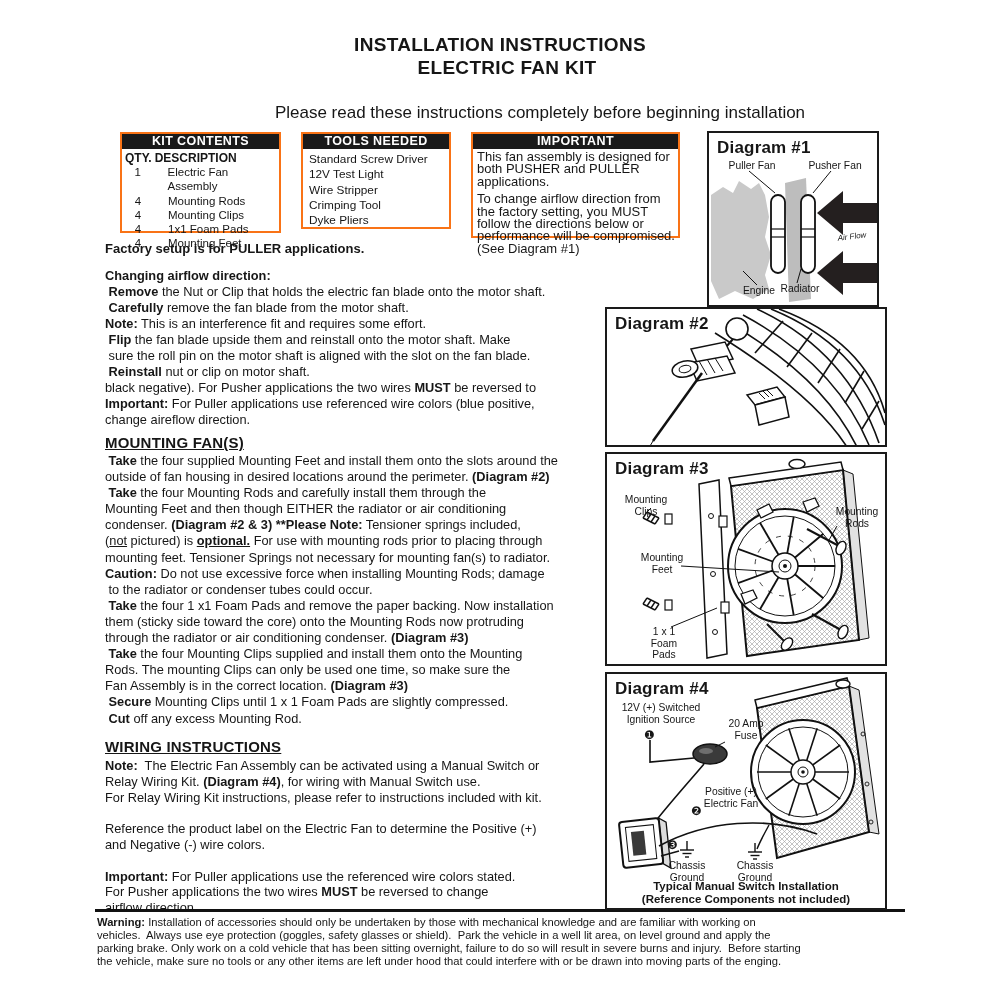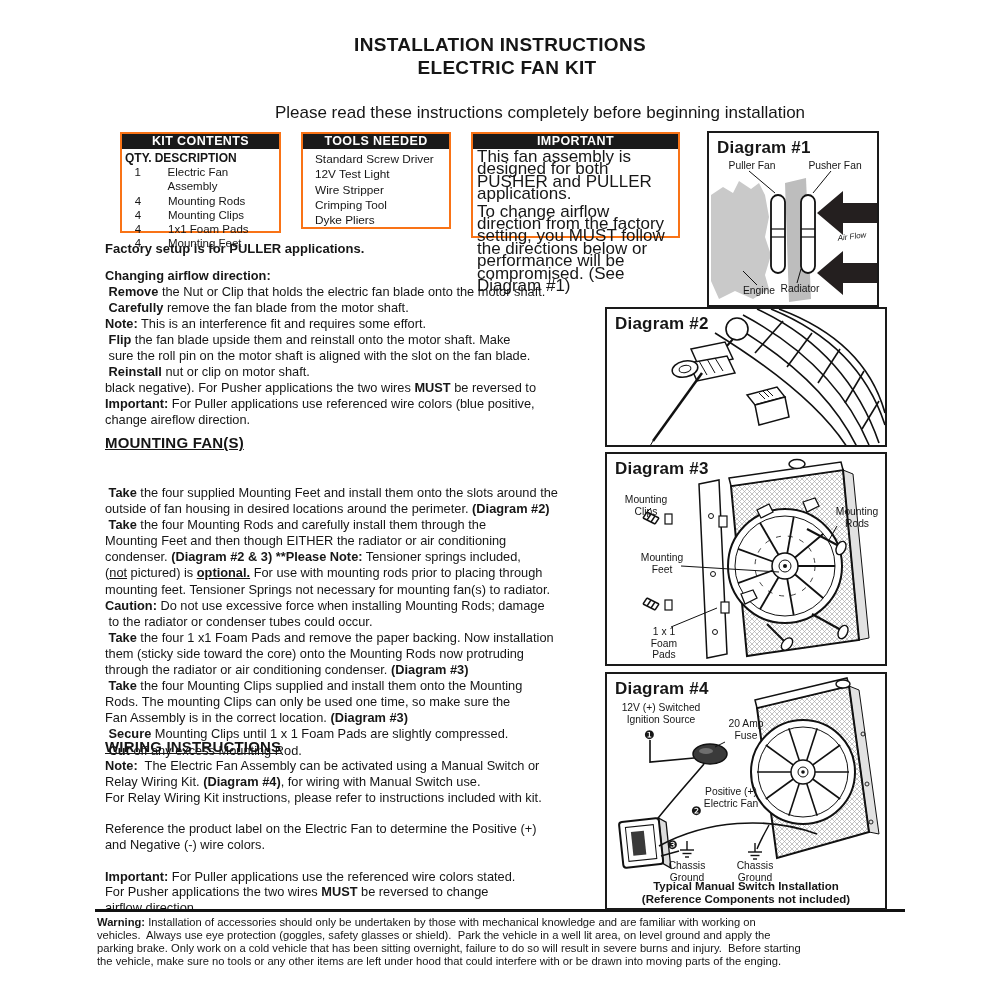--- a/index.html
+++ b/index.html
@@ -12,36 +12,36 @@
   
   .box{position:absolute;border:2px solid #f97316;background:#fff;box-sizing:border-box;}
   .box-header{background:#1a1a1a;color:#fff;font-weight:bold;text-align:center;font-size:12.5px;line-height:15px;letter-spacing:.4px;}
   .kit{left:120px;top:132px;width:161px;height:101px;}
   .kit-cols{font-weight:bold;font-size:12px;padding:2px 0 0 3px;}
   .kit-cols .c2{margin-left:3px;}
   .kit-row{display:flex;font-size:11.5px;line-height:14.3px;}
   .kit-row .qty{width:32px;text-align:center;}
   .kit-row .desc{margin-left:14px;}
   .tools{left:301px;top:132px;width:150px;height:97px;}
-  .tools .litem{font-size:11.8px;line-height:15.3px;padding-left:12px;}
+  .tools .litem{font-size:11.8px;line-height:15.3px;padding-left:6px;}
   .tools .list{padding-top:3px;}
   .imp{left:471px;top:132px;width:209px;height:106px;}
-  .imp p{margin:0;font-size:17px;line-height:12.4px;padding:2px 2px 0 4px;}
+  .imp p{margin:0;font-size:13px;line-height:12.4px;padding:2px 2px 0 4px;}
   .imp p+p{margin-top:3px;}
   
   .tblock{position:absolute;left:105px;font-size:12.8px;}
   .rich .rline{white-space:pre;height:16.1px;}
   .b{font-weight:bold;}
   .u{text-decoration:underline;}
   .factory{top:241px;font-weight:bold;font-size:13px;}
   .airflow{top:268px;}
   .airflow .rline{height:16px;}
   .h-underline{font-size:15px;font-weight:bold;text-decoration:underline;letter-spacing:.2px;}
   .mounting-h{top:434px;}
-  .mounting{top:453px;margin-top:32px;}
+  .mounting{top:453px;}
   .wiring-h{top:738px;}
   .wiring{top:758px;}
   .wiring .rline{height:15.8px;}
   .rule{top:909px;left:95px;width:810px;height:3px;background:#111;}
   .warning{top:916px;left:97px;width:812px;font-size:11.2px;}
   .warning .rline{height:13.1px;font-stretch:condensed;}
   
   .dbox{position:absolute;border:2px solid #1a1a1a;background:#fff;box-sizing:border-box;overflow:hidden;}
   .d1{left:707px;top:131px;width:172px;height:176px;}
   .d2{left:605px;top:307px;width:282px;height:140px;}

